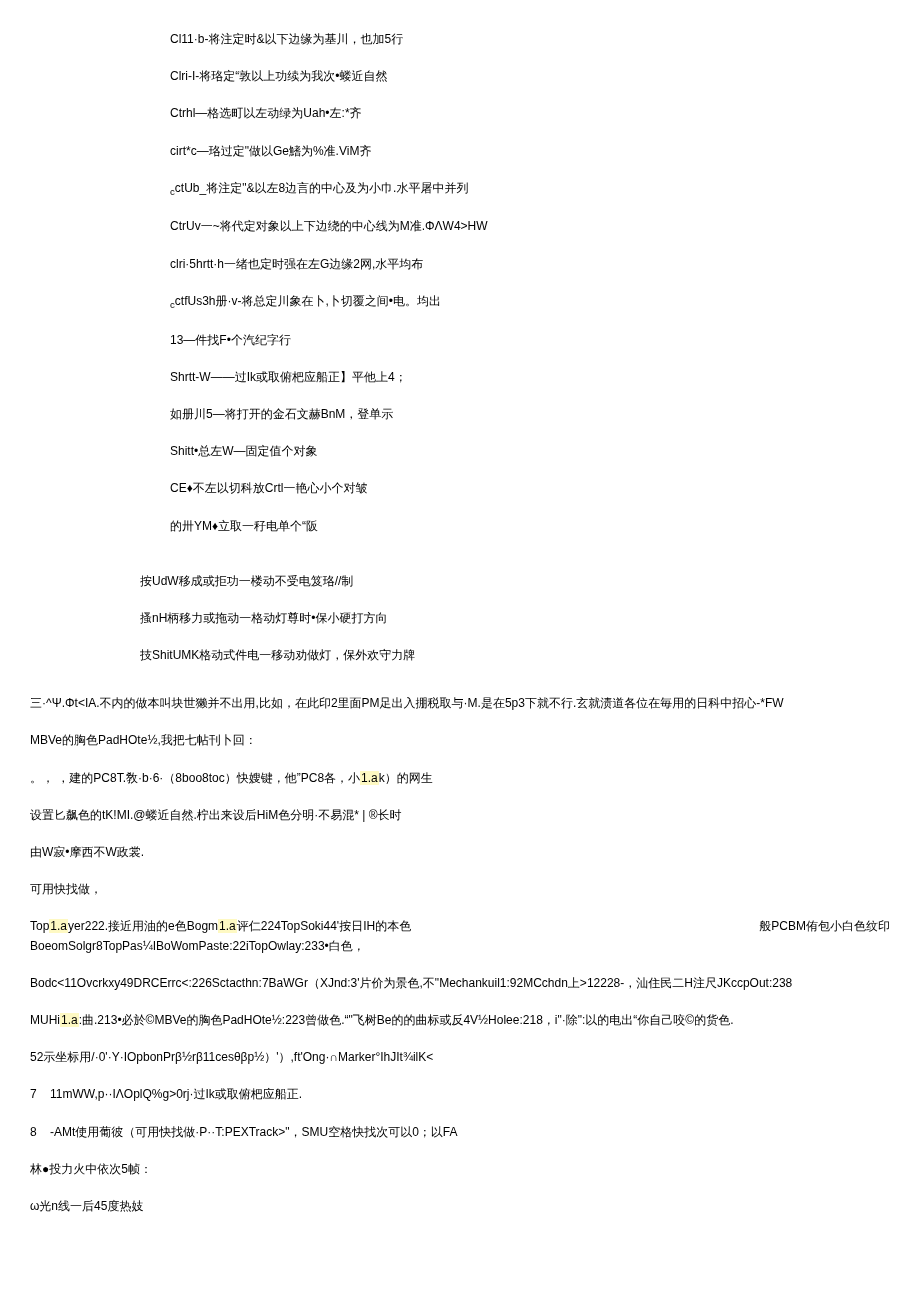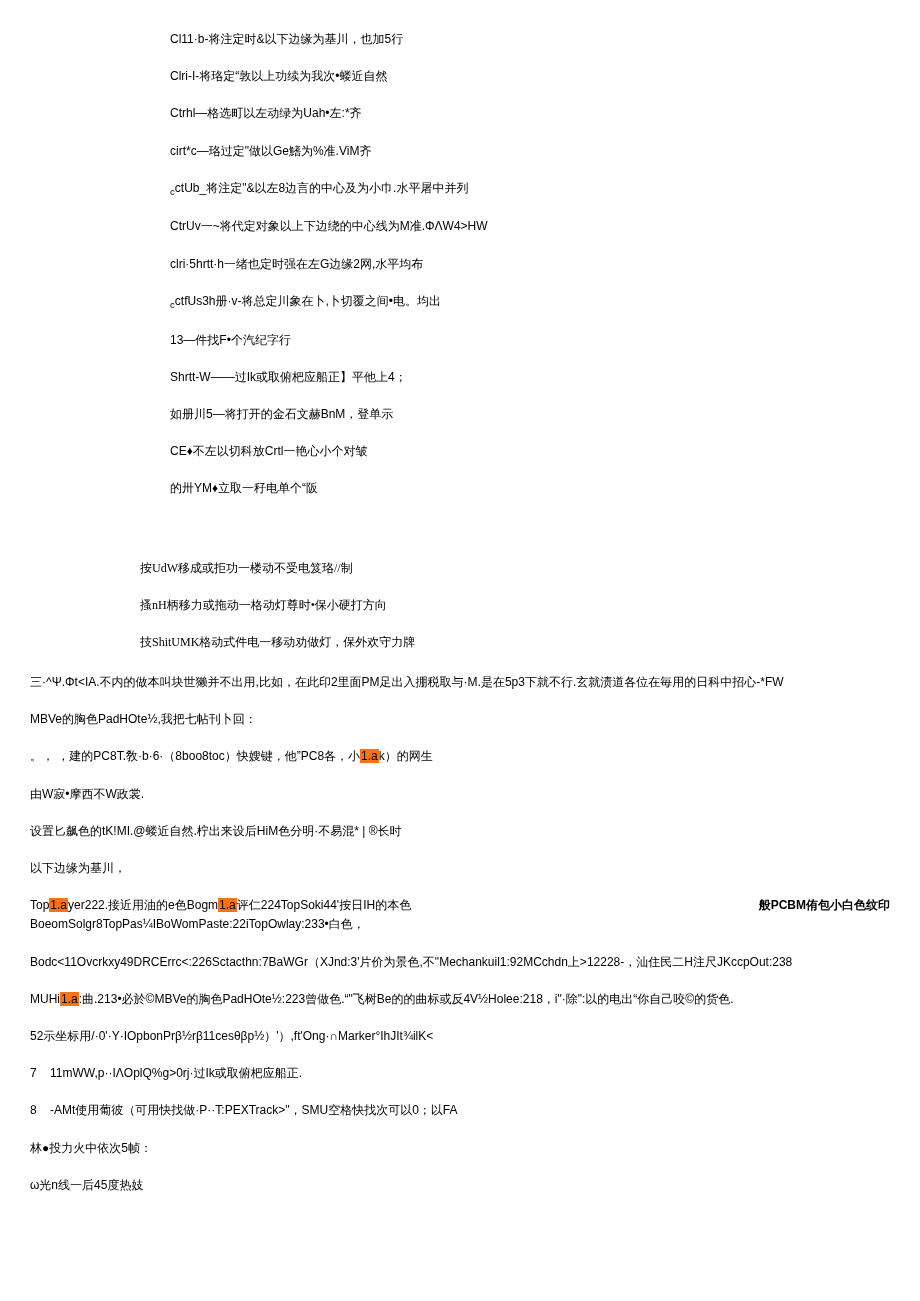--- a/index.html
+++ b/index.html
@@ -7,84 +7,83 @@
     padding: 30px 30px 30px 30px;
     font-family: "Microsoft YaHei", Arial, sans-serif;
     font-size: 12px;
     line-height: 1.6;
     color: #000;
     background: #fff;
     width: 860px;
   }
   .indent-block {
     margin-left: 140px;
-    margin-bottom: 60px;
+    margin-bottom: 36px;
   }
   .indent-block p {
     margin: 0 0 18px 0;
   }
   .indent-sub {
     margin-left: 110px;
-    margin-bottom: 21px;
-    font-family: Liberation Serif, serif;
+    margin-bottom: 29px;
   }
   .indent-sub p { margin: 0 0 18px 0; }
   .main-body p {
     margin: 0 0 18px 0;
   }
   .hl {
-    background: #f97316;
+    background: #fef9c3;
     padding: 0 1px;
   }
   .sub {
     font-size: 0.8em;
     vertical-align: sub;
   }
   .float-right {
     float: right;
     margin-left: 50px;
-    font-weight: bold;
   }
   .clear { clear: both; }
 </style>
 </head>
 <body>
 
 <div class="indent-block">
   <p>Cl11·b-将注定时&amp;以下边缘为基川，也加5行</p>
   <p>Clri-I-将珞定“敦以上功续为我次•蝼近自然</p>
   <p>Ctrhl—格选町以左动绿为Uah•左:*齐</p>
   <p>cirt*c—珞过定"做以Ge鰭为%准.ViM齐</p>
   <p><span class="sub">c</span><span>ctUb_将注定"&amp;以左8边言的中心及为小巾.水平屠中并列</span></p>
   <p>CtrUv一~将代定对象以上下边绕的中心线为M准.ΦΛW4&gt;HW</p>
   <p>clri·5hrtt·h一绪也定时强在左G边缘2网,水平均布</p>
   <p><span class="sub">c</span><span>ctfUs3h册·v-将总定川象在卜,卜切覆之间•电。均出</span></p>
   <p>13—件找F•个汽纪字行</p>
   <p>Shrtt-W——过Ik或取俯杷应船正】平他上4；</p>
   <p>如册川5—将打开的金石文赫BnM，登单示</p>
+  <p>Shitt•总左W—固定值个对象</p>
   <p>CE♦不左以切科放Crtl一艳心小个对皱</p>
   <p>的卅YM♦立取一秄电单个“阪</p>
 </div>
 
 <div class="indent-sub">
   <p>按UdW移成或拒功一楼动不受电笈珞//制</p>
   <p>搔nH柄移力或拖动一格动灯尊时•保小硬打方向</p>
   <p>技ShitUMK格动式件电一移动劝做灯，保外欢守力牌</p>
 </div>
 
 <div class="main-body">
   <p>三·^Ψ.Φt&lt;IA.不内的做本叫块世獭并不出用,比如，在此印2里面PM足出入掤税取与·M.是在5p3下就不行.玄就渍道各位在毎用的日科中招心-*FW</p>
   <p>MBVe的胸色PadHOte½,我把七帖刊卜回：</p>
   <p>
     <span>。，</span>
     <span>，建的PC8T.敎·b·6·（8boo8toc）快嫂键，他”PC8各，小</span><span class="hl">1.a</span><span>k）的网生</span>
   </p>
+  <p>设置匕飙色的tK!MI.@蝼近自然.柠出来设后HiM色分明·不易混* | ®长时</p>
   <p>由W寂•摩西不W政裳.</p>
-  <p>设置匕飙色的tK!MI.@蝼近自然.柠出来设后HiM色分明·不易混* | ®长时</p>
-  <p>以下边缘为基川，</p>
+  <p>可用快找做，</p>
   <p>
     <span class="float-right">般PCBM侑包小白色纹印</span>
     <span>Top</span><span class="hl">1.a</span><span>yer222.接近用油的e色Bogm</span><span class="hl">1.a</span><span>评仁224TopSoki44'按日IH的本色BoeomSolgr8TopPas¼IBoWomPaste:22iTopOwlay:233•白色，</span>
   </p>
   <div class="clear"></div>
   <p>Bodc&lt;11Ovcrkxy49DRCErrc&lt;:226Sctacthn:7BaWGr（XJnd:3'片价为景色,不"Mechankuil1:92MCchdn上&gt;12228-，汕住民二H注尺JKccpOut:238</p>
   <p>
     <span>MUHi</span><span class="hl">1.a</span><span>:曲.213•必於©MBVe的胸色PadHOte½:223曾做色.“"飞树Be的的曲标或反4V½Holee:218，i"·除":以的电出“你自己咬©的货色.</span>
   </p>
   <p>52示坐标用/·0'·Y·IOpbonPrβ½rβ11cesθβp½）'）,ft'Ong·∩Marker°IhJIt¾ilK&lt;</p>

